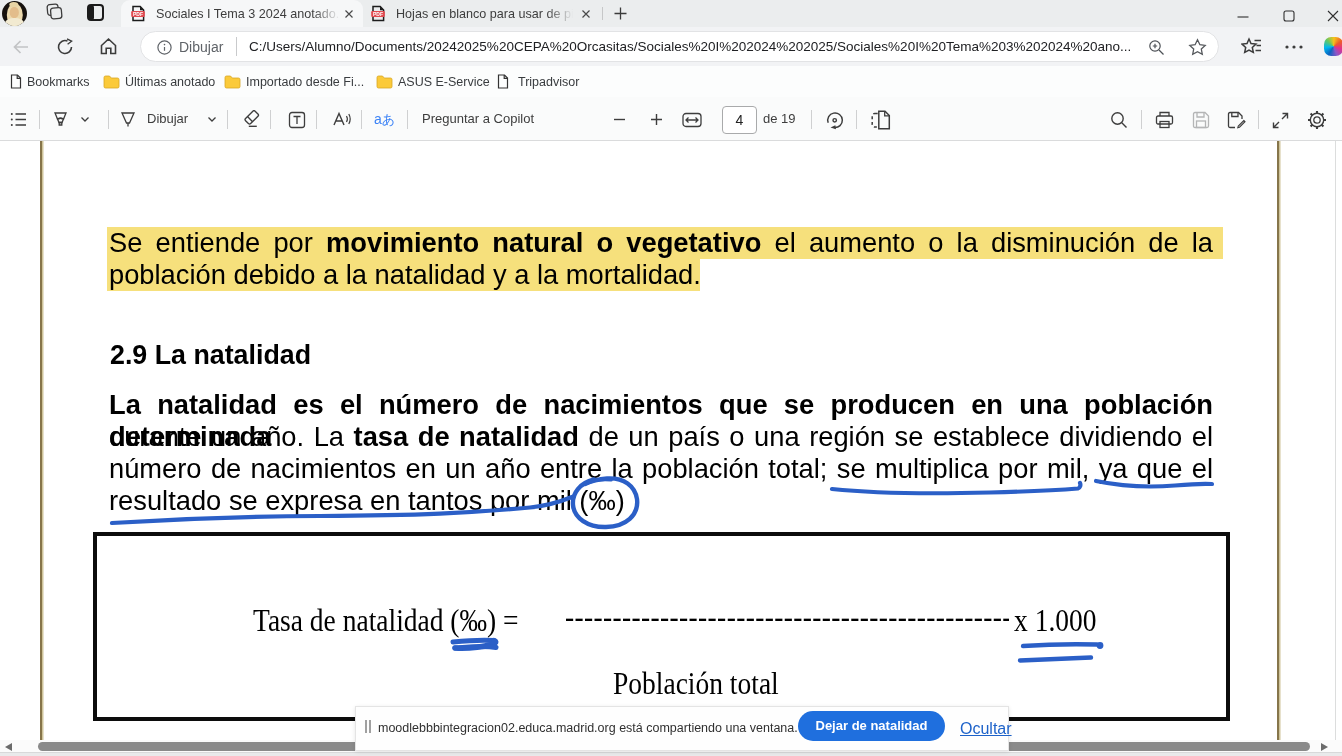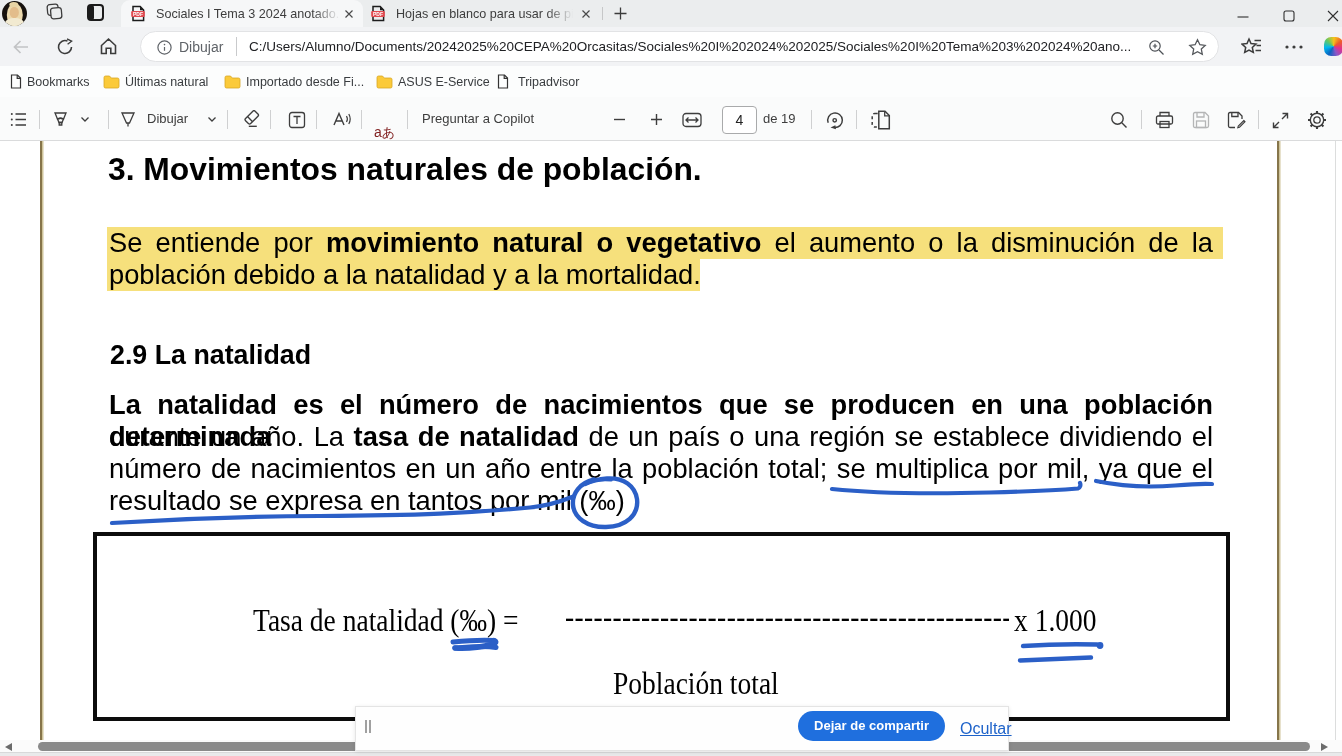--- a/index.html
+++ b/index.html
@@ -159,21 +159,21 @@
 
 <div id="bookbar"></div>
 <svg class="abs" style="left:9px;top:74px" width="14" height="15" viewBox="0 0 14 15" fill="none" stroke="#333" stroke-width="1.2">
       <path d="M2.5 1 H8.5 L11.5 4 V14 H2.5 Z"></path>
       <path d="M8.2 1 V4.3 H11.5"></path>
     </svg>
 <div class="bktext" style="left:27px">Bookmarks</div>
 <svg class="abs" style="left:103px;top:75px" width="17" height="14" viewBox="0 0 17 14">
       <path d="M1 2.5 Q1 1 2.5 1 H6.5 L8.3 3 H14.5 Q16 3 16 4.5 V11.5 Q16 13 14.5 13 H2.5 Q1 13 1 11.5 Z" fill="#fbca3a" stroke="#d8a625" stroke-width="0.8"></path>
     </svg>
-<div class="bktext" style="left:125px">Últimas natural</div>
+<div class="bktext" style="left:125px">Últimas anotado</div>
 <svg class="abs" style="left:224px;top:75px" width="17" height="14" viewBox="0 0 17 14">
       <path d="M1 2.5 Q1 1 2.5 1 H6.5 L8.3 3 H14.5 Q16 3 16 4.5 V11.5 Q16 13 14.5 13 H2.5 Q1 13 1 11.5 Z" fill="#fbca3a" stroke="#d8a625" stroke-width="0.8"></path>
     </svg>
 <div class="bktext" style="left:246px">Importado desde Fi...</div>
 <svg class="abs" style="left:376px;top:75px" width="17" height="14" viewBox="0 0 17 14">
       <path d="M1 2.5 Q1 1 2.5 1 H6.5 L8.3 3 H14.5 Q16 3 16 4.5 V11.5 Q16 13 14.5 13 H2.5 Q1 13 1 11.5 Z" fill="#fbca3a" stroke="#d8a625" stroke-width="0.8"></path>
     </svg>
 <div class="bktext" style="left:398px">ASUS E-Service</div>
 <svg class="abs" style="left:496px;top:74px" width="14" height="15" viewBox="0 0 14 15" fill="none" stroke="#333" stroke-width="1.2">
       <path d="M2.5 1 H8.5 L11.5 4 V14 H2.5 Z"></path>
@@ -227,21 +227,21 @@
     </svg>
 <div class="tbsep" style="left:316px"></div>
 
 <svg class="abs" style="left:332px;top:110px" width="20" height="19" viewBox="0 0 20 19" fill="none" stroke="#3d3d3d" stroke-width="1.4">
       <path d="M2 15 L7 3.5 L12 15 M3.8 11 H10.2"></path>
       <path d="M14.5 6 Q16.3 9 14.5 12" stroke-width="1.2"></path>
       <path d="M16.8 4 Q19.6 9 16.8 14" stroke-width="1.2"></path>
     </svg>
 <div class="tbsep" style="left:361px"></div>
 
-<div class="abs" style="left:374px;top:124px;font-size:14px;color:#7f1d1d">a<span style="font-size:13px">あ</span></div>
+<div class="abs" style="left:374px;top:111px;font-size:14px;color:#3b82f6">a<span style="font-size:13px">あ</span></div>
 <div class="tbsep" style="left:407px"></div>
 <div class="tbtext" style="left:422px;top:111px">Preguntar a Copilot</div>
 
 <svg class="abs" style="left:613px;top:113px" width="13" height="13" viewBox="0 0 13 13" stroke="#3d3d3d" stroke-width="1.4">
       <path d="M1 6.5 H12"></path>
     </svg>
 <svg class="abs" style="left:650px;top:113px" width="13" height="13" viewBox="0 0 13 13" stroke="#3d3d3d" stroke-width="1.4">
       <path d="M6.5 1 V12 M1 6.5 H12"></path>
     </svg>
 
@@ -304,21 +304,20 @@
       </g>
     </svg>
 
 
 <div id="doc"></div>
 <div class="pline" style="left:40px"></div>
 <div class="pline" style="left:1277px"></div>
 <div class="abs" style="left:1335px;top:141px;width:1px;height:600px;background:#dcdddd"></div>
 
 
-<div class="docline" style="left:108px;top:154px;font-size:31.8px;font-weight:bold;line-height:31.8px;">3. Movimientos naturales de población.</div>
 
 
 <div class="hl" style="left:107px;top:227px;width:1116px;height:32px"></div>
 <div class="hl" style="left:107px;top:259px;width:593px;height:32px"></div>
 
 
 <div class="bodyp" style="left:109px;top:227px;width:1104px;">Se entiende por <b>movimiento natural o vegetativo</b> el aumento o la disminución de la</div>
 <div class="bodyp lastleft" style="left:109px;top:259px;width:1104px;">población debido a la natalidad y a la mortalidad.</div>
 
 <div class="docline" style="left:110px;top:342px;font-size:26.8px;font-weight:bold;line-height:26.8px;">2.9 La natalidad</div>
@@ -355,21 +354,22 @@
 
     <path d="M1023 505 C1045 503.5 1075 503 1097 503.5" stroke-width="4.4"></path>
     <circle cx="1100" cy="504.5" r="3.4" fill="#2b5fc7" stroke="none"></circle>
     <path d="M1020 519.5 C1040 518.5 1065 517.5 1091 516.5" stroke-width="4.4"></path>
   </g>
 </svg>
 
 
 <div id="sharebar"></div>
 <div class="abs" style="z-index:7;left:365px;top:720px;width:1.5px;height:13px;background:#a0a0a0;"></div><div class="abs" style="z-index:7;left:369px;top:720px;width:1.5px;height:13px;background:#a0a0a0;"></div>
-<div id="sharebtn">Dejar de compartir</div>
+<div id="sharetxt">moodlebbbintegracion02.educa.madrid.org está compartiendo una ventana.</div>
+<div id="sharebtn">Dejar de natalidad</div>
 <div id="ocultar">Ocultar</div>
 
 
 <div id="hscroll"></div>
 <div id="hthumb"></div>
 <div id="botstrip"></div>
 <svg class="abs" style="left:4px;top:743px" width="9" height="8" viewBox="0 0 9 8">
       <path d="M8 0 L1 4 L8 8 Z" fill="#6b6b6b"></path>
     </svg>
 <svg class="abs" style="left:1320px;top:743px" width="9" height="8" viewBox="0 0 9 8">

